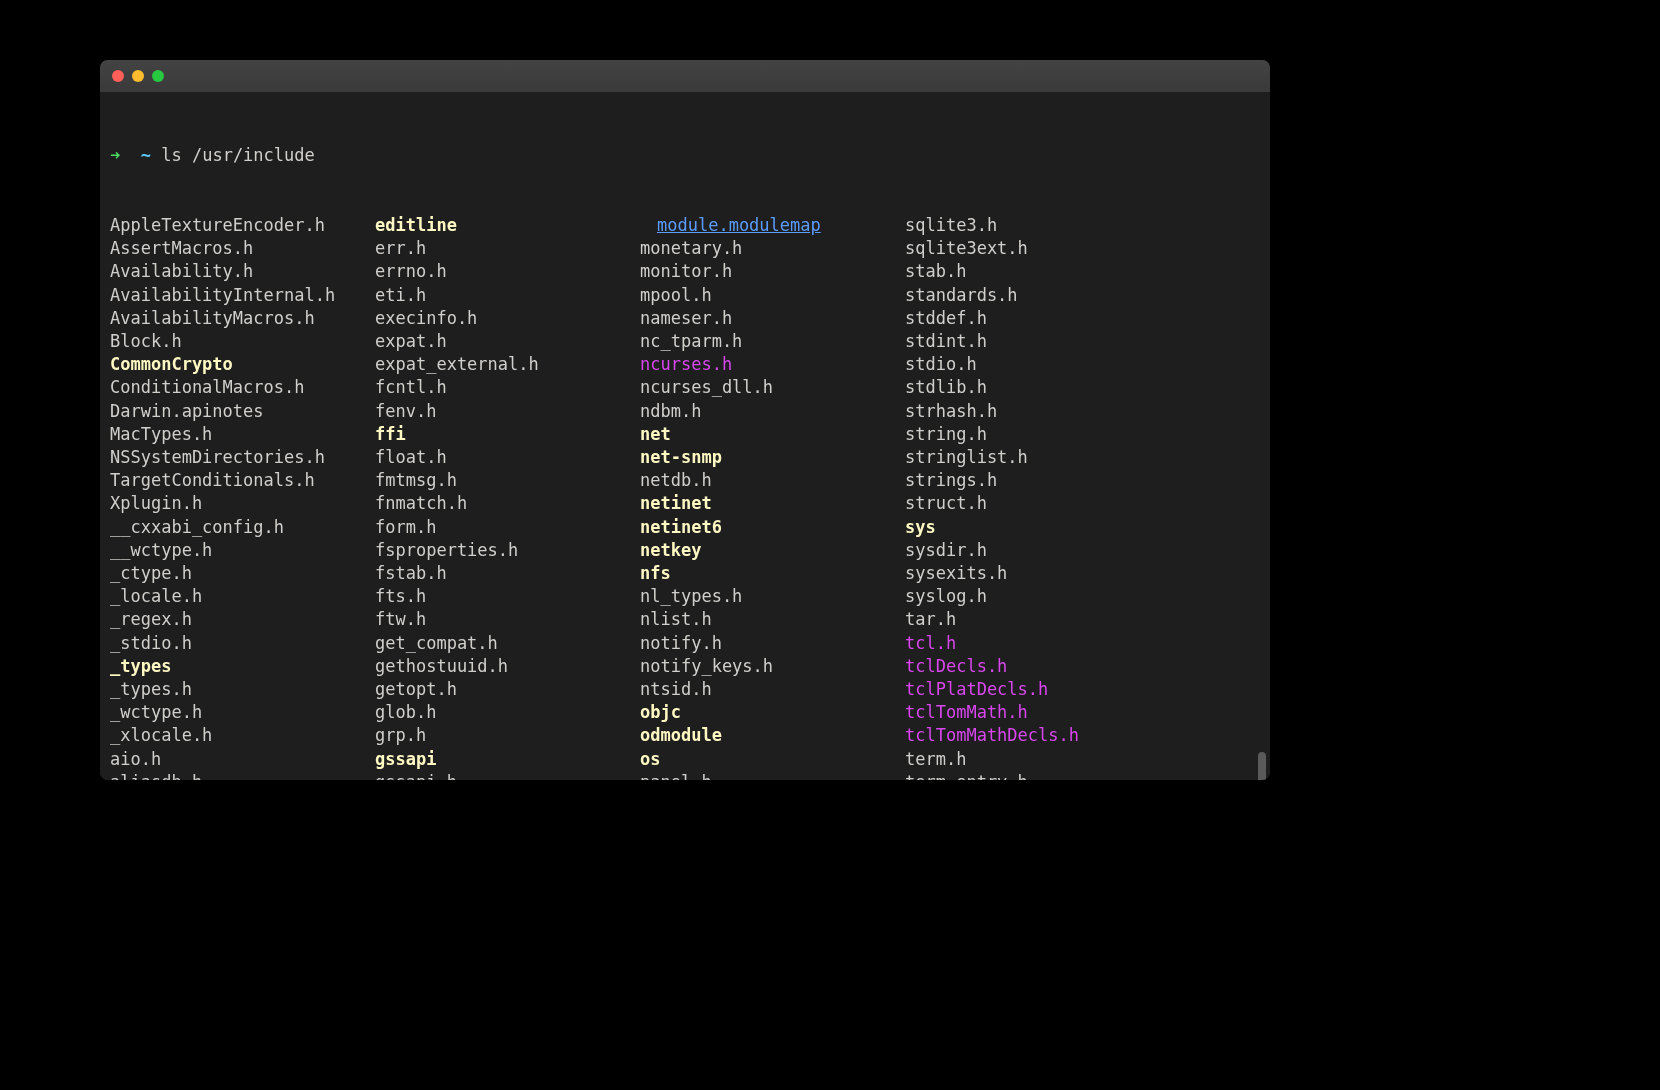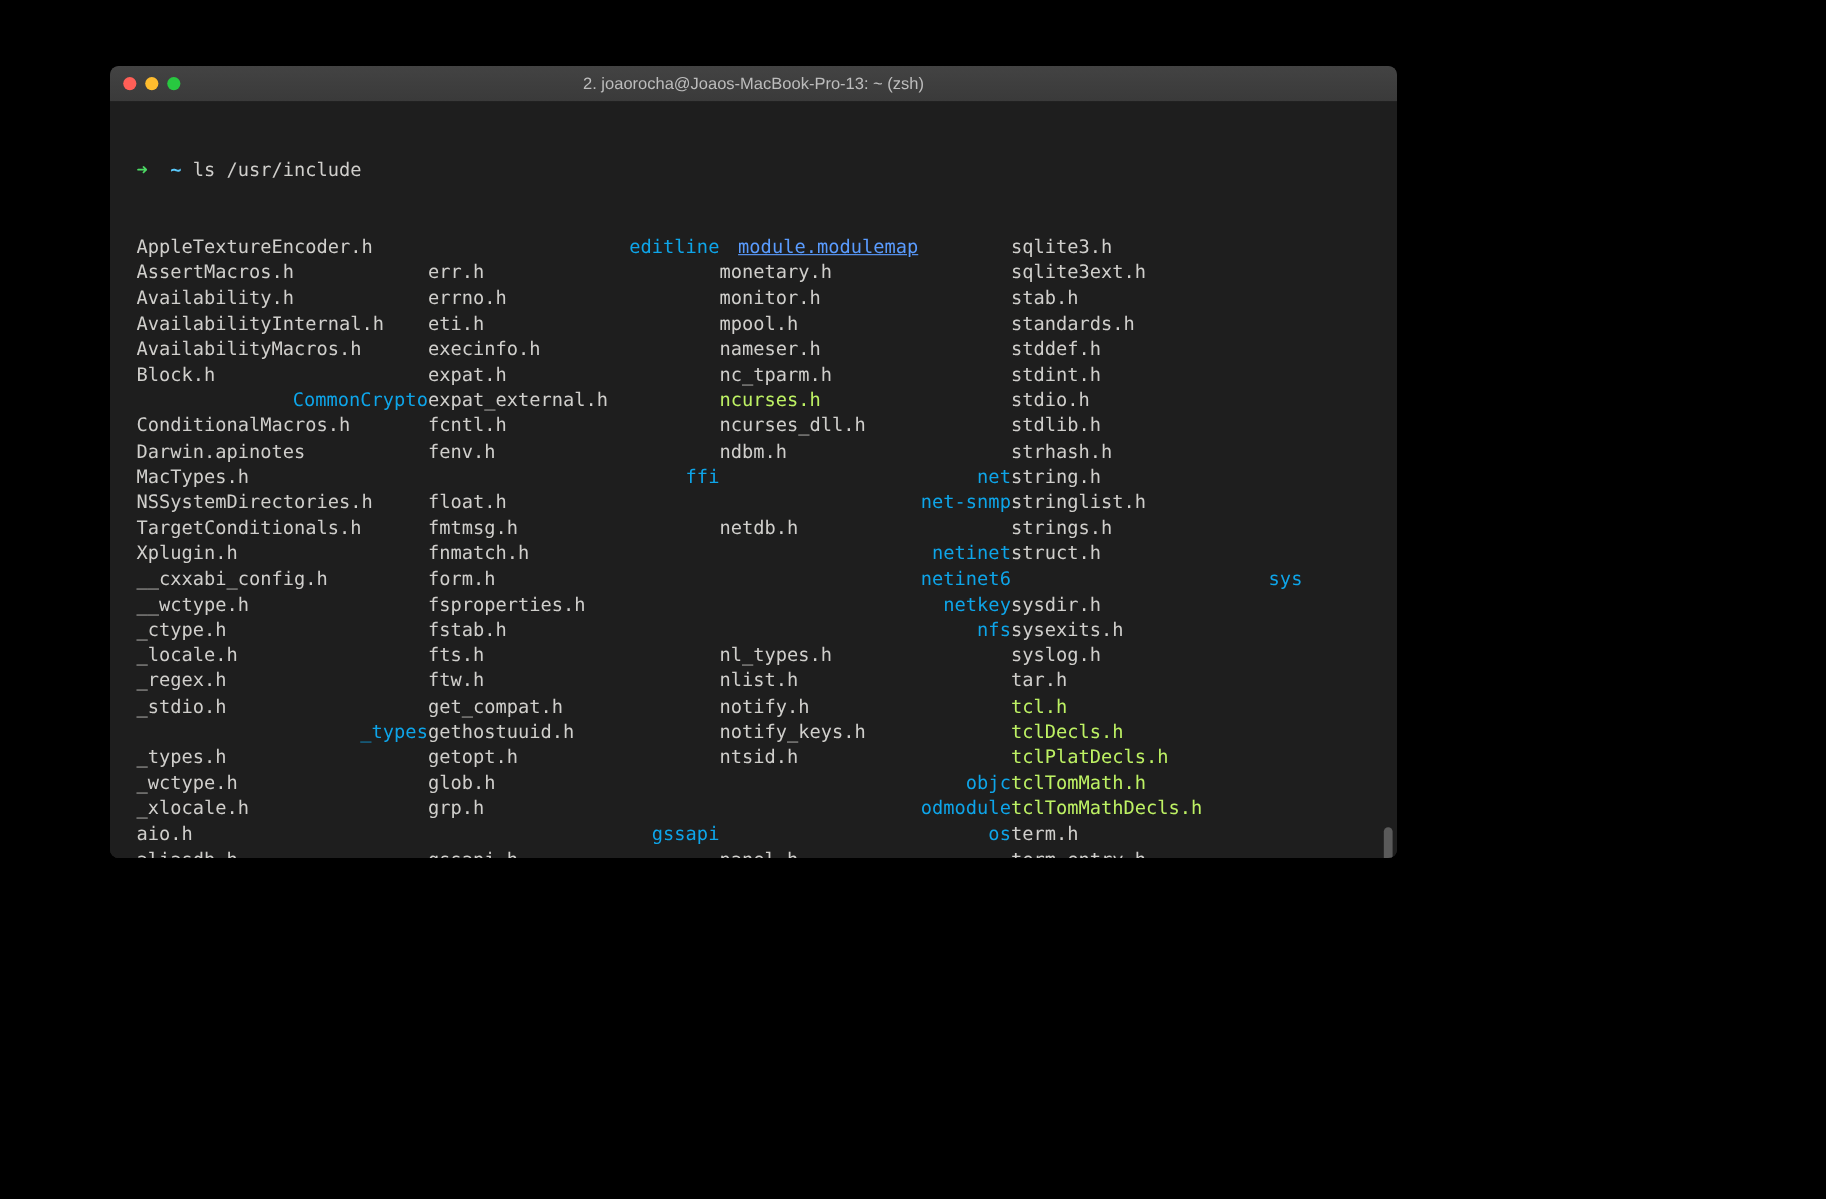--- a/index.html
+++ b/index.html
@@ -48,21 +48,21 @@
     text-align: center;
     color: #bdbdbd;
     font-size: 15px;
     font-family: -apple-system, "Helvetica Neue", Arial, sans-serif;
     font-weight: 400;
     pointer-events: none;
   }
   .term-body {
     background: #1e1e1e;
     height: calc(100% - 32px);
-    padding: 6px 24px;
+    padding: 6px 10px;
     box-sizing: border-box;
     color: #d0cfcc;
     font-size: 17px;
     line-height: 23.2px;
     white-space: pre;
     overflow: hidden;
     position: relative;
   }
   .prompt-line { }
   .arrow { color: #4cd964; font-weight: bold; }
@@ -70,22 +70,22 @@
   .cmd { color: #d0cfcc; }
   .ls-output {
     display: flex;
     gap: 0;
   }
   .col {
     width: 265px;
     flex: 0 0 265px;
   }
   .entry { color: #d0cfcc; }
-  .dir { font-weight: normal; color: #0ea5e9; text-align: right; }
-  .link { color: #bef264; }
+  .dir { font-weight: bold; color: #fef9c3; }
+  .link { color: #d946ef; }
   .underlink { color: #5a9cff; text-decoration: underline; margin-left: 17px; }
   .scrollbar {
     position: absolute;
     right: 4px;
     top: 660px;
     width: 8px;
     height: 44px;
     border-radius: 4px;
     background: rgba(180,180,180,0.4);
   }
@@ -93,20 +93,19 @@
 </head>
 <body>
 
 <div class="window">
   <div class="titlebar">
     <div class="traffic-lights">
       <div class="traffic-light tl-close"></div>
       <div class="traffic-light tl-min"></div>
       <div class="traffic-light tl-max"></div>
     </div>
-    <div class="title">2. joaorocha@Joaos-MacBook-Pro-13: ~ (zsh)</div>
   </div>
   <div class="term-body">
     <div class="prompt-line"><span class="arrow">➜</span>  <span class="tilde">~</span> <span class="cmd">ls /usr/include</span></div>
     <div class="ls-output" id="ls-output"><div class="col"><div class="entry">AppleTextureEncoder.h</div><div class="entry">AssertMacros.h</div><div class="entry">Availability.h</div><div class="entry">AvailabilityInternal.h</div><div class="entry">AvailabilityMacros.h</div><div class="entry">Block.h</div><div class="entry dir">CommonCrypto</div><div class="entry">ConditionalMacros.h</div><div class="entry">Darwin.apinotes</div><div class="entry">MacTypes.h</div><div class="entry">NSSystemDirectories.h</div><div class="entry">TargetConditionals.h</div><div class="entry">Xplugin.h</div><div class="entry">__cxxabi_config.h</div><div class="entry">__wctype.h</div><div class="entry">_ctype.h</div><div class="entry">_locale.h</div><div class="entry">_regex.h</div><div class="entry">_stdio.h</div><div class="entry dir">_types</div><div class="entry">_types.h</div><div class="entry">_wctype.h</div><div class="entry">_xlocale.h</div><div class="entry">aio.h</div><div class="entry">aliasdb.h</div></div><div class="col"><div class="entry dir">editline</div><div class="entry">err.h</div><div class="entry">errno.h</div><div class="entry">eti.h</div><div class="entry">execinfo.h</div><div class="entry">expat.h</div><div class="entry">expat_external.h</div><div class="entry">fcntl.h</div><div class="entry">fenv.h</div><div class="entry dir">ffi</div><div class="entry">float.h</div><div class="entry">fmtmsg.h</div><div class="entry">fnmatch.h</div><div class="entry">form.h</div><div class="entry">fsproperties.h</div><div class="entry">fstab.h</div><div class="entry">fts.h</div><div class="entry">ftw.h</div><div class="entry">get_compat.h</div><div class="entry">gethostuuid.h</div><div class="entry">getopt.h</div><div class="entry">glob.h</div><div class="entry">grp.h</div><div class="entry dir">gssapi</div><div class="entry">gssapi.h</div></div><div class="col"><div class="entry underlink">module.modulemap</div><div class="entry">monetary.h</div><div class="entry">monitor.h</div><div class="entry">mpool.h</div><div class="entry">nameser.h</div><div class="entry">nc_tparm.h</div><div class="entry link">ncurses.h</div><div class="entry">ncurses_dll.h</div><div class="entry">ndbm.h</div><div class="entry dir">net</div><div class="entry dir">net-snmp</div><div class="entry">netdb.h</div><div class="entry dir">netinet</div><div class="entry dir">netinet6</div><div class="entry dir">netkey</div><div class="entry dir">nfs</div><div class="entry">nl_types.h</div><div class="entry">nlist.h</div><div class="entry">notify.h</div><div class="entry">notify_keys.h</div><div class="entry">ntsid.h</div><div class="entry dir">objc</div><div class="entry dir">odmodule</div><div class="entry dir">os</div><div class="entry">panel.h</div></div><div class="col"><div class="entry">sqlite3.h</div><div class="entry">sqlite3ext.h</div><div class="entry">stab.h</div><div class="entry">standards.h</div><div class="entry">stddef.h</div><div class="entry">stdint.h</div><div class="entry">stdio.h</div><div class="entry">stdlib.h</div><div class="entry">strhash.h</div><div class="entry">string.h</div><div class="entry">stringlist.h</div><div class="entry">strings.h</div><div class="entry">struct.h</div><div class="entry dir">sys</div><div class="entry">sysdir.h</div><div class="entry">sysexits.h</div><div class="entry">syslog.h</div><div class="entry">tar.h</div><div class="entry link">tcl.h</div><div class="entry link">tclDecls.h</div><div class="entry link">tclPlatDecls.h</div><div class="entry link">tclTomMath.h</div><div class="entry link">tclTomMathDecls.h</div><div class="entry">term.h</div><div class="entry">term_entry.h</div></div></div>
     <div class="scrollbar"></div>
   </div>
 </div>
 
 </body></html>

